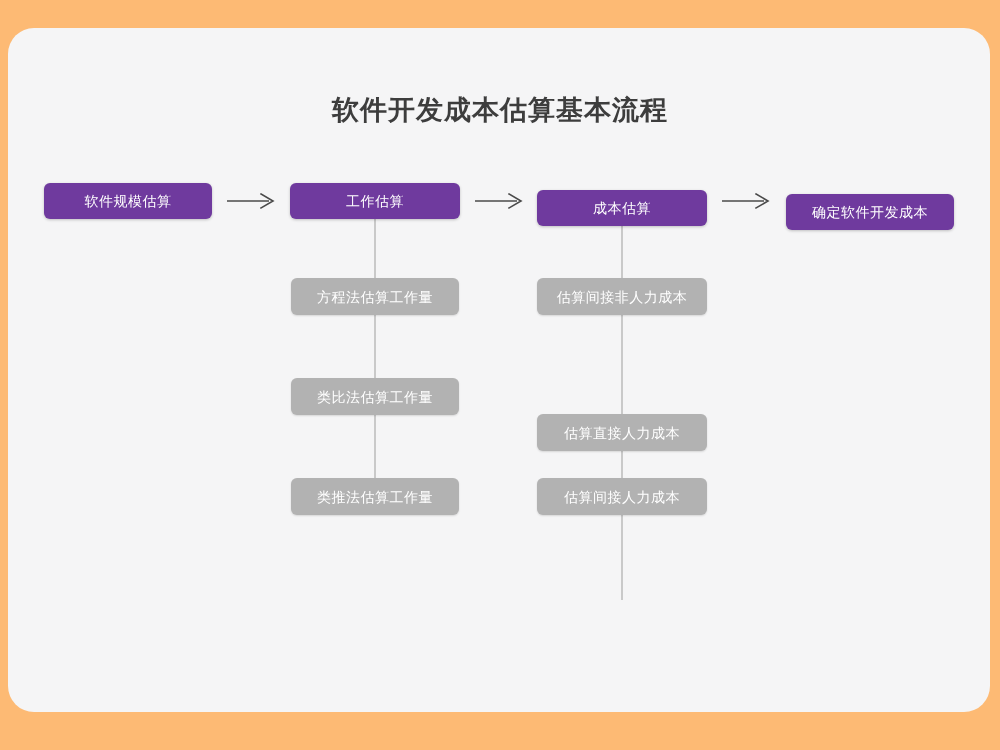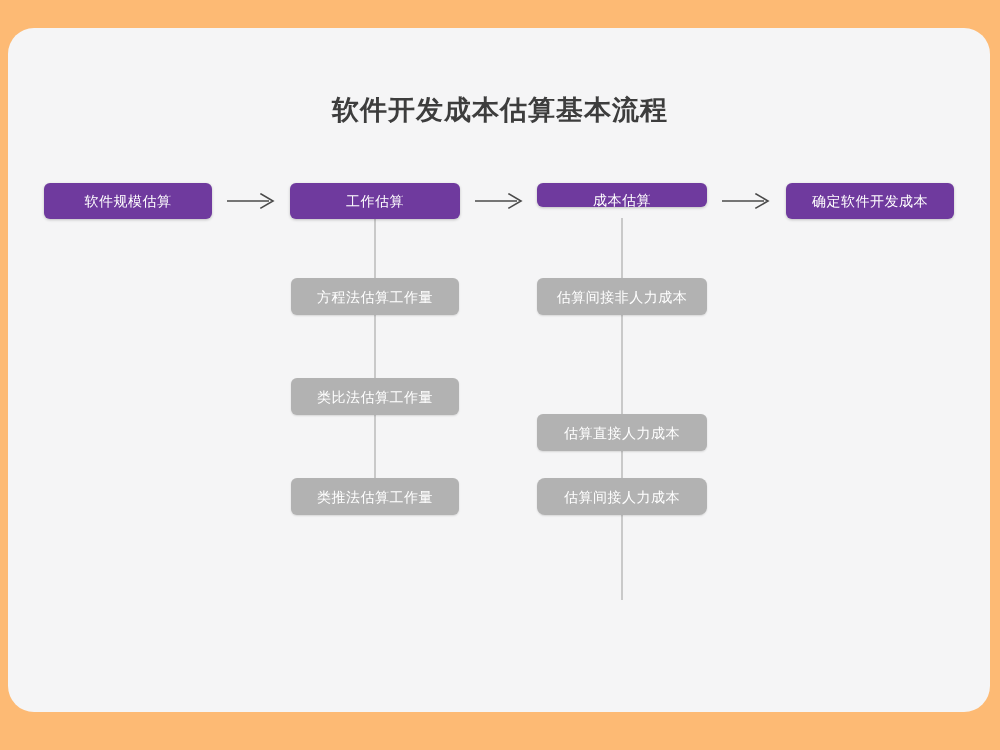--- a/index.html
+++ b/index.html
@@ -104,48 +104,48 @@
     <span>工作估算</span>
   </div>
 
   <div class="arrow" style="left:473px; top:190px;">
     <svg viewBox="0 0 54 22" aria-hidden="true">
       <path d="M2 11 H44" stroke="currentColor" stroke-width="1.6" fill="none"></path>
       <path d="M36 4 L48 11 L36 18" stroke="currentColor" stroke-width="1.6" fill="none" stroke-linecap="square"></path>
     </svg>
   </div>
 
-  <div class="node primary" style="left:537px; top:183px; width:170px; height:24px;align-items:flex-end;">
+  <div class="node primary" style="left:537px; top:190px; width:170px; height:36px;">
     <span>成本估算</span>
   </div>
 
   <div class="arrow" style="left:720px; top:190px;">
     <svg viewBox="0 0 54 22" aria-hidden="true">
       <path d="M2 11 H44" stroke="currentColor" stroke-width="1.6" fill="none"></path>
       <path d="M36 4 L48 11 L36 18" stroke="currentColor" stroke-width="1.6" fill="none" stroke-linecap="square"></path>
     </svg>
   </div>
 
-  <div class="node primary" style="left:786px; top:183px; width:168px; height:36px;">
+  <div class="node primary" style="left:786px; top:194px; width:168px; height:36px;">
     <span>确定软件开发成本</span>
   </div>
 
   <div class="node secondary" style="left:291px; top:278px; width:168px; height:37px;">
     <span>方程法估算工作量</span>
   </div>
   <div class="node secondary" style="left:291px; top:378px; width:168px; height:37px;">
     <span>类比法估算工作量</span>
   </div>
   <div class="node secondary" style="left:291px; top:478px; width:168px; height:37px;">
     <span>类推法估算工作量</span>
   </div>
 
   <div class="node secondary" style="left:537px; top:278px; width:170px; height:37px;">
     <span>估算间接非人力成本</span>
   </div>
   <div class="node secondary" style="left:537px; top:378px; width:170px; height:37px;margin-top:36px;">
     <span>估算直接人力成本</span>
   </div>
-  <div class="node secondary" style="left:537px; top:478px; width:170px; height:37px;border-radius:8px;">
+  <div class="node secondary" style="left:537px; top:478px; width:170px; height:37px;">
     <span>估算间接人力成本</span>
   </div>
 
 </div>
 
 </body></html>

